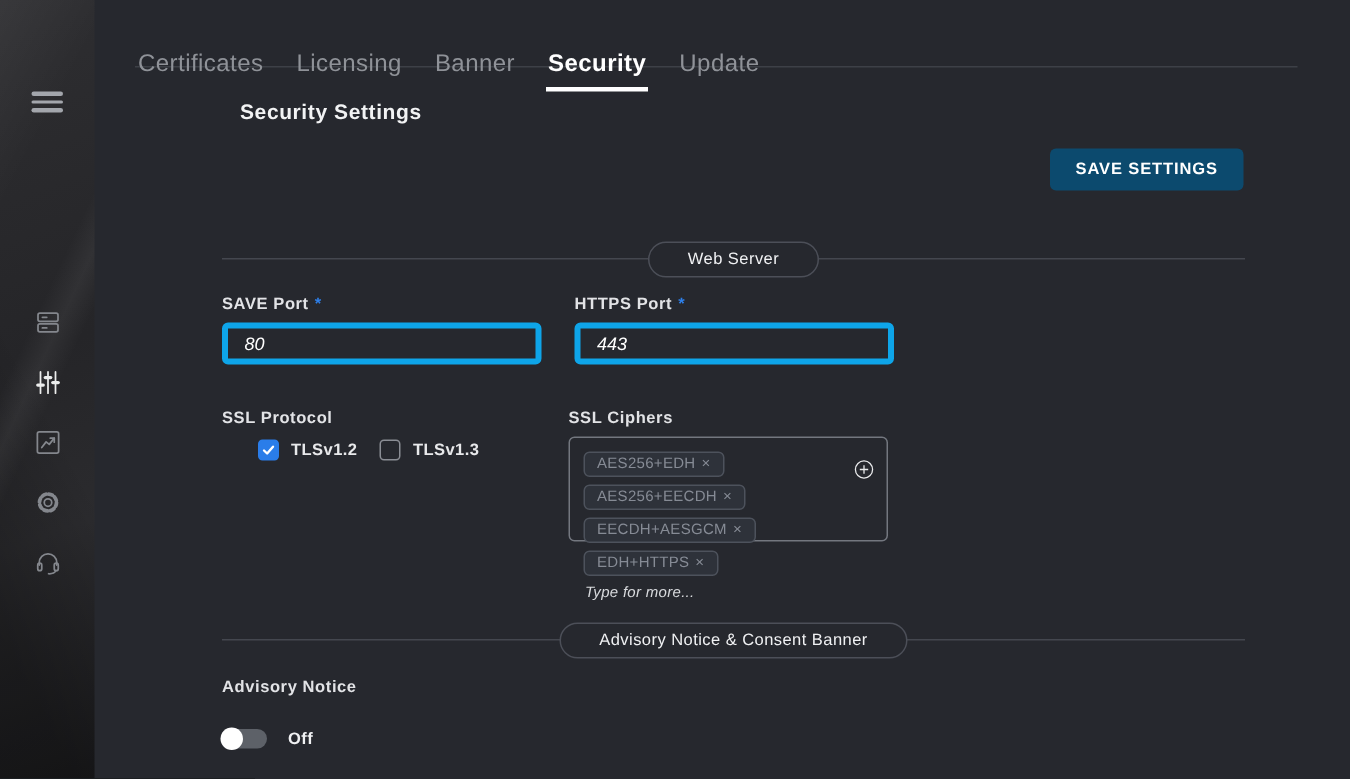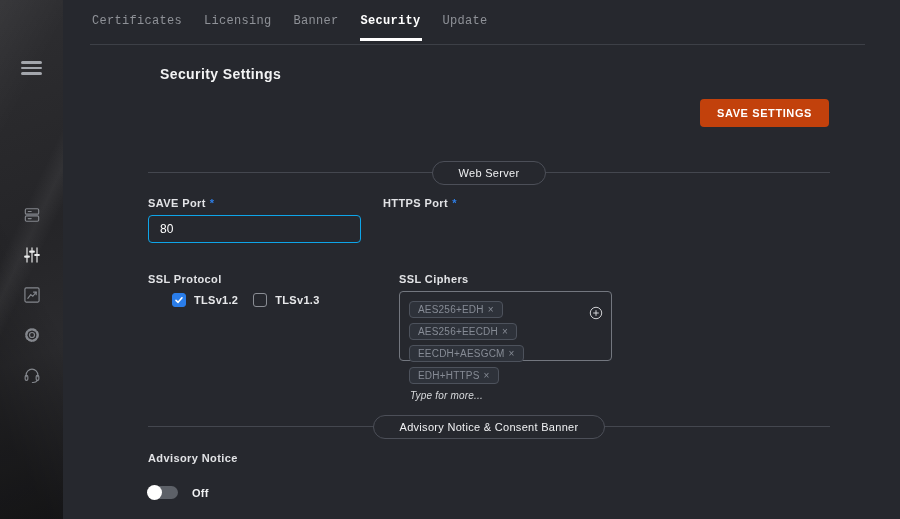--- a/index.html
+++ b/index.html
@@ -21,56 +21,56 @@
   .hamburger i { display:block; height:2.5px; background:#a3a6ac; border-radius:1.5px; margin-bottom:3px; }
   .side-nav { position:absolute; left:0; top:205px; width:63px; }
   .nav-btn { width:63px; height:40px; display:flex; align-items:flex-start; justify-content:center; background:none; border:none; cursor:pointer; }
   .nav-btn svg { width:20px; height:20px; stroke:#84878d; fill:none; stroke-width:1.4; stroke-linecap:round; stroke-linejoin:round; }
   .nav-btn.active svg { stroke:#eceded; }
 
   
   .main { position:absolute; left:63px; top:0; right:0; bottom:0; }
 
   .tabbar { position:absolute; left:27px; right:35px; top:0; height:45px; border-bottom:1px solid #3d4047; display:flex; gap:22px; padding-left:2px; }
-  .tab { position:relative; margin-top:14px; height:27px; font-size:12px; letter-spacing:0.3px; color:#8f9298; cursor:pointer; white-space:nowrap;font-family:Liberation Mono, monospace; }
+  .tab { position:relative; margin-top:34px; height:27px; font-size:16px; letter-spacing:0.3px; color:#8f9298; cursor:pointer; white-space:nowrap; }
   .tab[data-active="true"] { color:#ffffff; font-weight:bold; }
   .tab[data-active="true"]::after { content:""; position:absolute; left:-1px; right:-1px; bottom:0; height:3px; background:#ffffff; }
 
   .page-title { position:absolute; left:97px; top:66px; font-size:14px; font-weight:bold; color:#f2f3f4; letter-spacing:0.4px; }
 
   .save-btn { position:absolute; right:71px; top:99px; height:28px; padding:0 17px;
-    background:#c2410c; color:#ffffff; border:none; border-radius:4px;
+    background:#0c4a6e; color:#ffffff; border:none; border-radius:4px;
     font-family:"Liberation Sans", sans-serif; font-size:11px; font-weight:bold; letter-spacing:0.6px; cursor:pointer; }
 
   .section-divider { position:absolute; left:85px; right:70px; height:24px; }
   .section-divider::before { content:""; position:absolute; left:0; right:0; top:11px; height:1px; background:#44474f; }
   .pill { position:relative; margin:0 auto; width:max-content; padding:5px 26px;
     border:1px solid #4c4f58; border-radius:13px; background:#26282e;
     font-size:11px; color:#f0f1f3; letter-spacing:0.3px; }
   .sd-web { top:161px; }
   .sd-advisory { top:415px; }
 
   .field { position:absolute; width:213px; }
   .field-label { display:block; font-size:11px; font-weight:bold; color:#e2e3e6; letter-spacing:0.4px; }
   .req { color:#2e7fe8; margin-left:4px; font-size:11px; }
-  .text-input { margin-top:6px; width:213px; height:28px; background:transparent; border:1px solid #0ea5e9; border-radius:4px;
-    color:#ffffff; font-family:"Liberation Sans", sans-serif; font-size:12px; padding:0 11px; outline:none; }
+  .text-input { margin-top:6px; width:213px; height:28px; background:transparent; border:4px solid #0ea5e9; border-radius:4px;
+    color:#ffffff; font-family:"Liberation Sans", sans-serif; font-size:12px; padding:0 11px; outline:none;font-style:italic; }
   .f-http  { left:85px;  top:197px; }
   .f-https { left:320px; top:197px; }
 
   .g-protocol { left:85px; top:273px; }
   .checkbox-row { margin-top:8px; display:flex; gap:15px; align-items:center;padding-left:24px; }
   .check-item { display:flex; align-items:center; gap:8px; cursor:pointer; }
   .checkbox { width:14px; height:14px; border-radius:3px; border:1px solid #8a8d94; display:flex; align-items:center; justify-content:center; }
   .checkbox svg { width:10px; height:10px; display:none; }
   .checkbox[data-checked="true"] { background:#2a7de9; border-color:#2a7de9; }
   .checkbox[data-checked="true"] svg { display:block; }
   .check-label { font-size:11px; font-weight:bold; color:#e8e9eb; letter-spacing:0.3px; }
 
-  .g-ciphers { left:336px; top:273px; width:213px; }
+  .g-ciphers { left:316px; top:273px; width:213px; }
   .ciphers-box { position:relative; margin-top:6px; width:213px; height:70px; border:1px solid #73777f; border-radius:4px; padding:7px 28px 4px 8px; cursor:text; }
   .chip { display:inline-flex; align-items:center; gap:4px; margin:1px 2px 3px 1px; padding:2px 8px;
     border:1px solid #4d525c; border-radius:4px; background:#2e323a; font-size:10px; color:#868b95; letter-spacing:0.2px; white-space:nowrap; }
   .chip .x { color:#868b95; cursor:pointer; font-size:10px; }
   .add-icon { position:absolute; right:7px; top:13px; width:16px; height:16px; cursor:pointer; }
   .add-icon svg { width:16px; height:16px; stroke:#e9eaec; fill:none; stroke-width:1.3; }
   .type-more { display:block; margin:3px 0 0 2px; font-size:10px; font-style:italic; color:#d8dadd; letter-spacing:0.2px; }
 
   .advisory-label { position:absolute; left:85px; top:452px; font-size:11px; font-weight:bold; color:#e2e3e6; letter-spacing:0.4px; }
   .toggle-row { position:absolute; left:85px; top:486px; display:flex; align-items:center; gap:14px; }
@@ -150,20 +150,21 @@
       <div class="pill">Web Server</div>
     </div>
 
     <div class="field f-http">
       <label class="field-label"><span>SAVE Port</span><span class="req">*</span></label>
       <input class="text-input" type="text" value="80" style="">
     </div>
 
     <div class="field f-https">
       <label class="field-label"><span>HTTPS Port</span><span class="req">*</span></label>
+      <input class="text-input" type="text" value="443" style="">
     </div>
 
     <div class="field g-protocol">
       <span class="field-label">SSL Protocol</span>
       <div class="checkbox-row">
         <label class="check-item">
           <span class="checkbox" data-checked="true">
               <svg viewBox="0 0 12 12">
                 <polyline points="2.4,6.4 4.9,8.8 9.6,3.4" stroke="#ffffff" stroke-width="1.9" fill="none" stroke-linecap="round" stroke-linejoin="round"></polyline>
               </svg>

